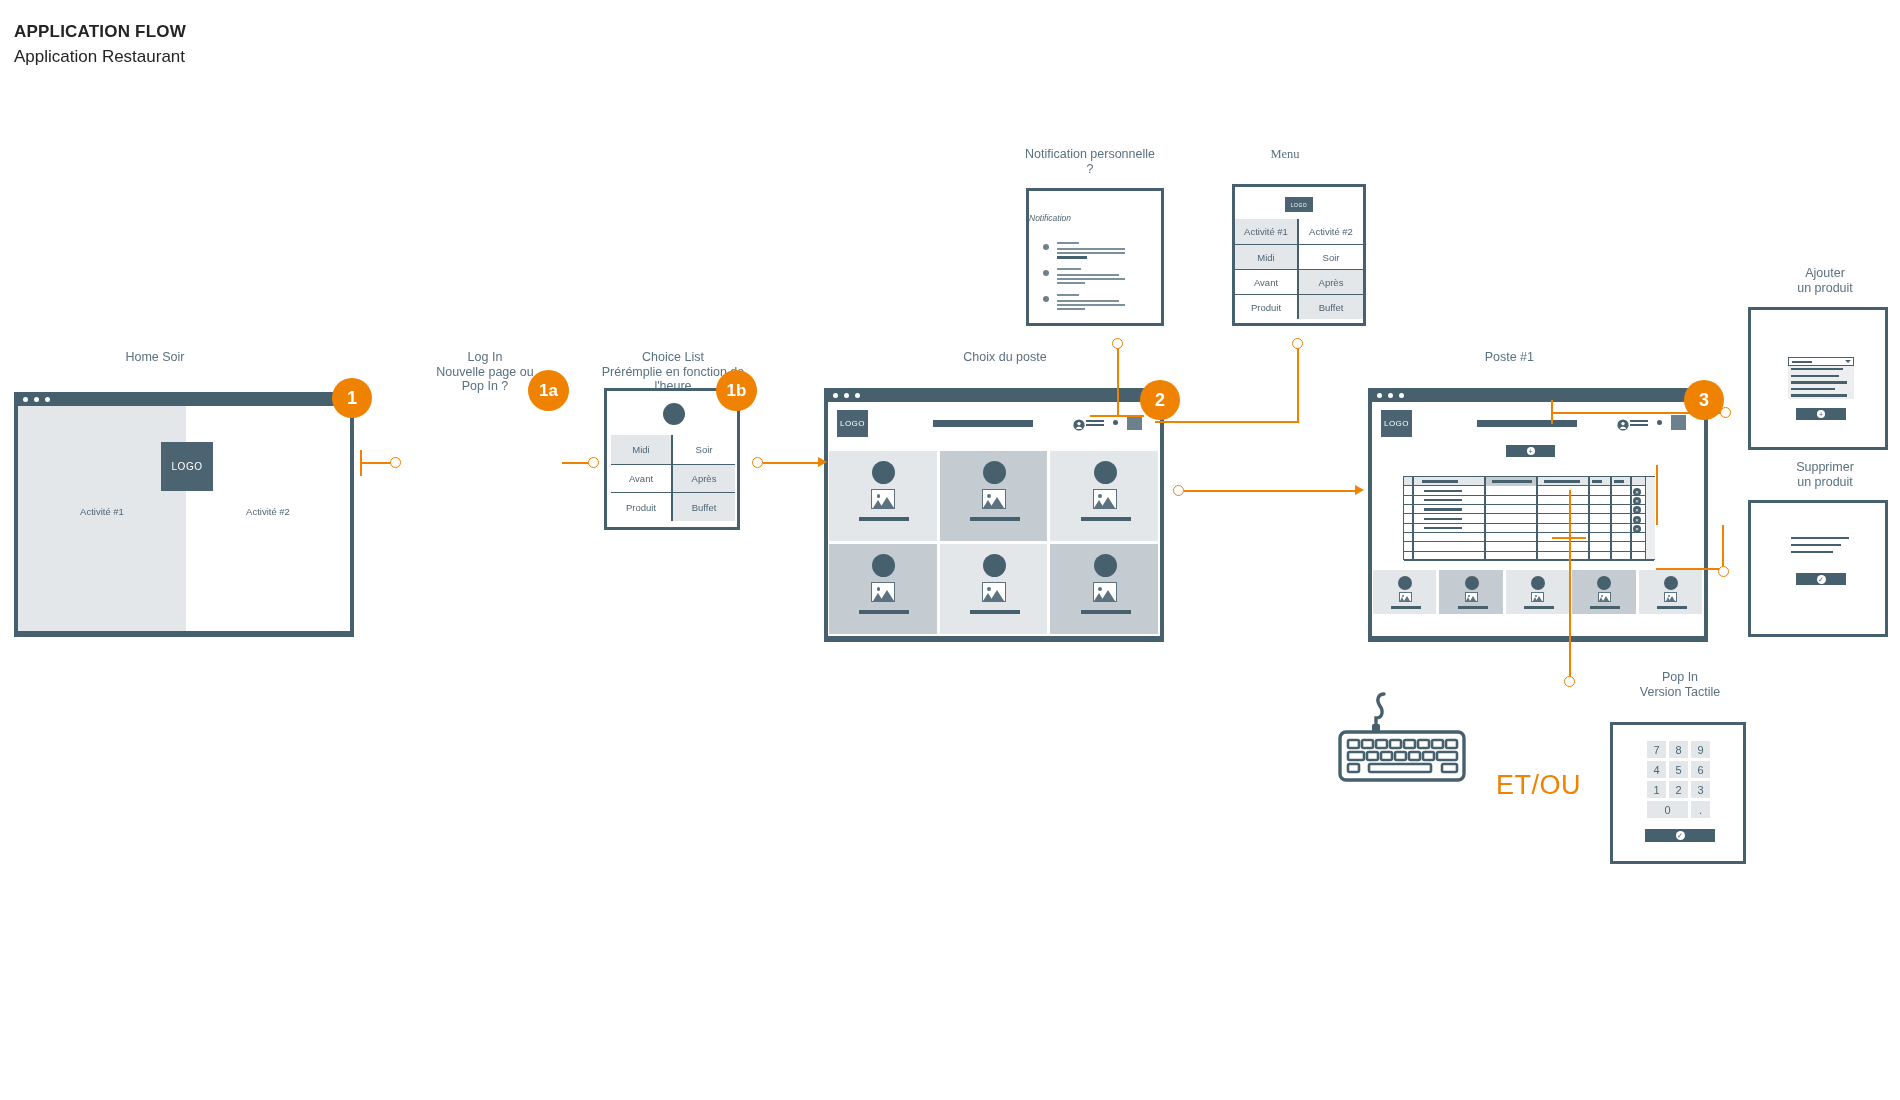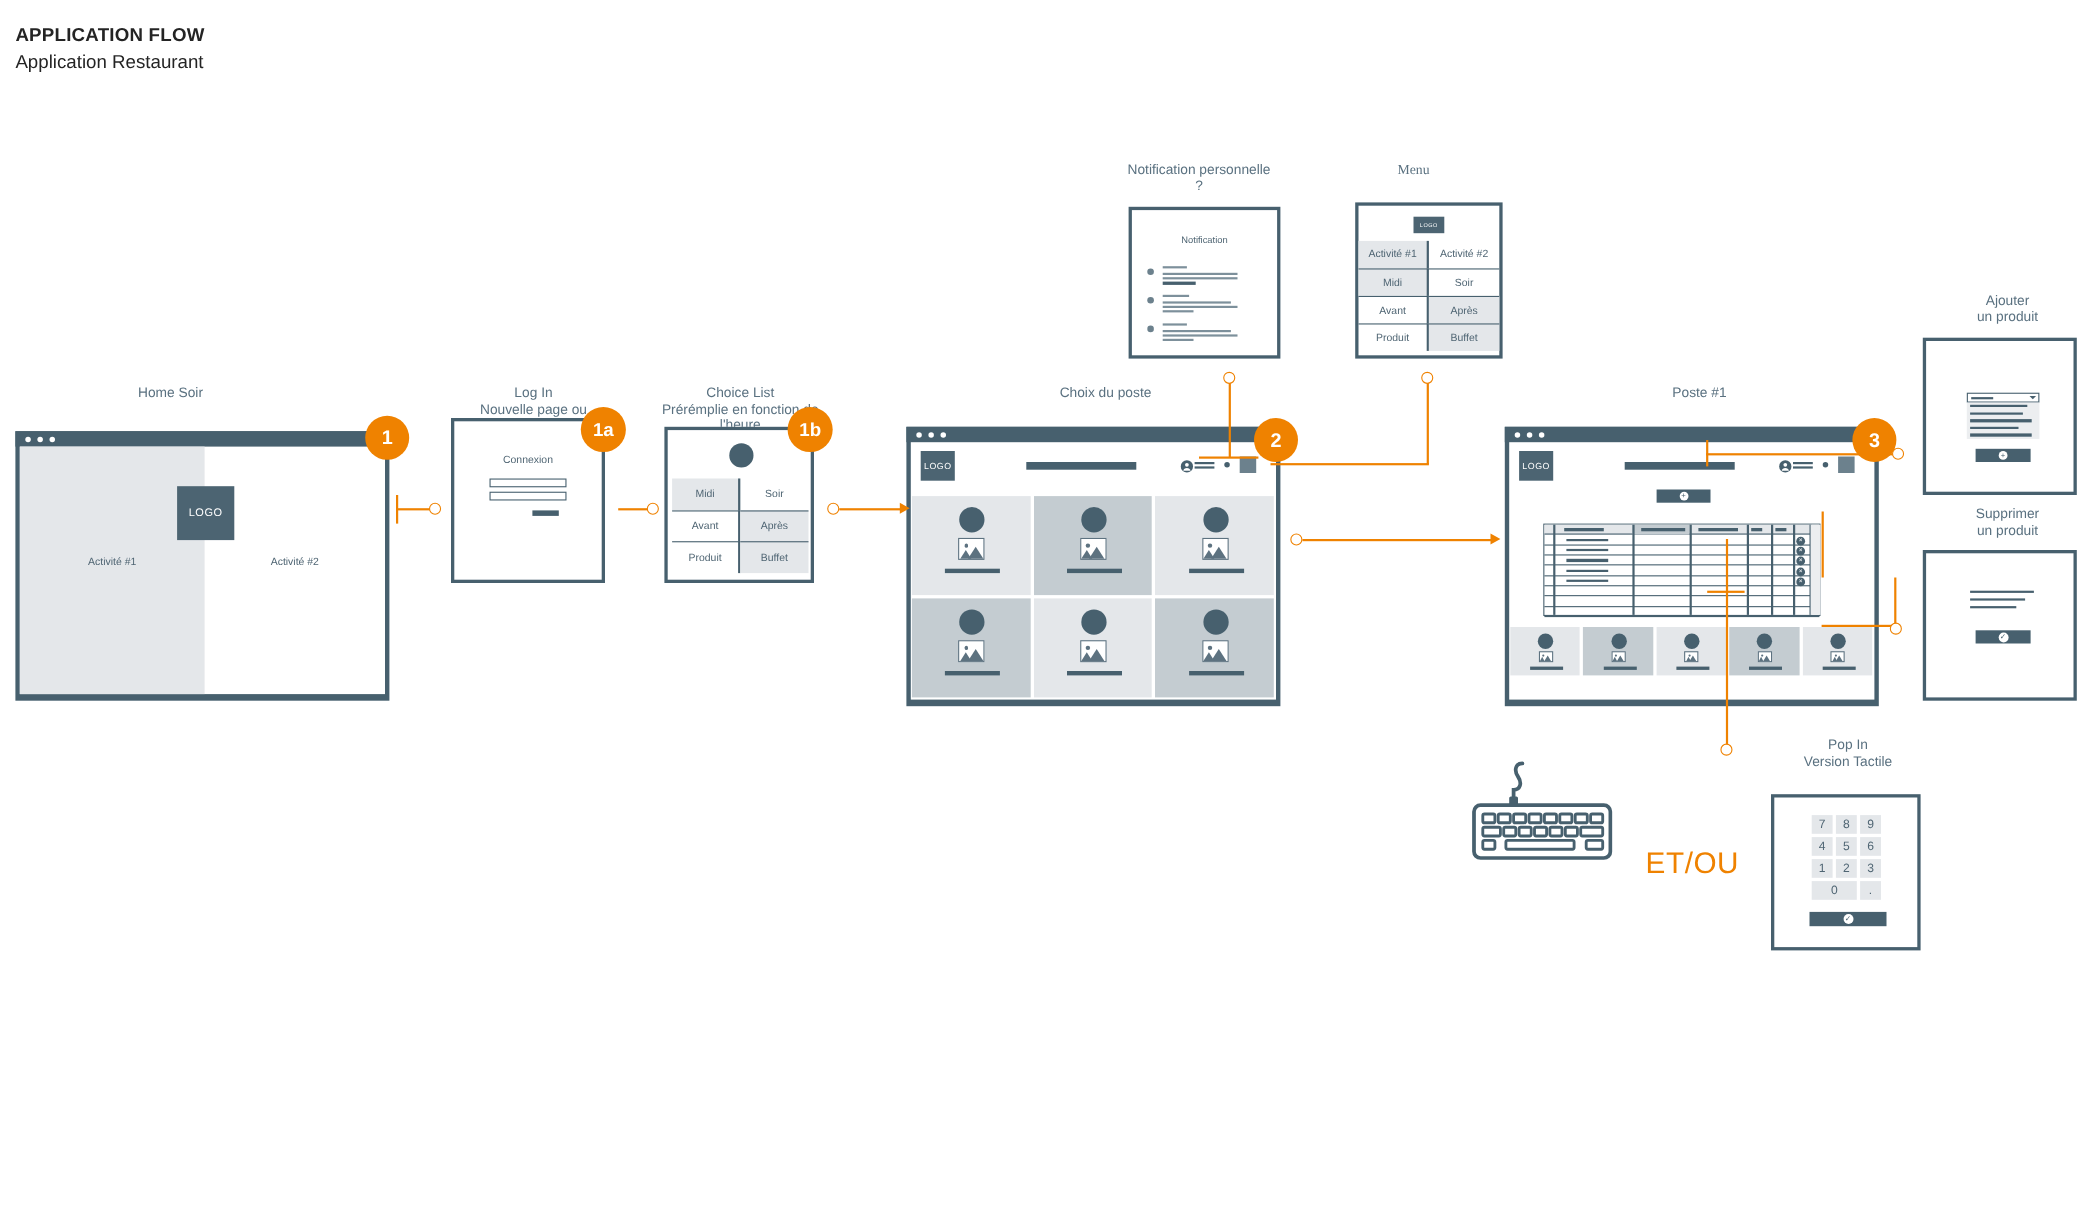--- a/index.html
+++ b/index.html
@@ -150,26 +150,20 @@
   <div class="badge" style="left:332px; top:378px; width:40px; height:40px; font-size:18px;">1</div>
 
   <div class="oline-v" style="left:360px; top:450px; height:26px;"></div>
   <div class="oline-h" style="left:360px; top:462px; width:32px;"></div>
   <div class="ocirc" style="left:390px; top:457px;"></div>
 
   <div class="caption" style="left:415px; top:350px; width:140px;">Log In
 Nouvelle page ou
 Pop In ?</div>
 
-  <div class="card" style="left:410px; top:380px; width:140px; height:150px;">
-    <div style="position:absolute; left:0; top:30px; width:100%; text-align:center; font-size:9.5px; color:#4f6573;">Connexion</div>
-    <div style="position:absolute; left:32px; top:52px; width:70px; height:8px; border:1.4px solid #47606e;"></div>
-    <div style="position:absolute; left:32px; top:64px; width:70px; height:8px; border:1.4px solid #47606e;"></div>
-    <div class="bar-dk" style="left:71px; top:81px; width:24px; height:5px;"></div>
-  </div>
   <div class="badge" style="left:528px; top:370px; width:41px; height:41px; font-size:17px;">1a</div>
 
   <div class="oline-v" style="left:563px; top:448px; height:0px;"></div>
   <div class="oline-h" style="left:562px; top:462px; width:28px;"></div>
   <div class="ocirc" style="left:588px; top:457px;"></div>
 
   <div class="caption" style="left:598px; top:350px; width:150px;">Choice List
 Prérémplie en fonction de
 l'heure</div>
 
@@ -198,21 +192,21 @@
   </div>
   <div class="badge" style="left:716px; top:370px; width:41px; height:41px; font-size:17px;">1b</div>
 
   <div class="ocirc" style="left:752px; top:457px;"></div>
   <div class="oline-h" style="left:763px; top:462px; width:58px;"></div>
   <div class="oarrow" style="left:818px; top:457px;"></div>
 
   <div class="caption" style="left:1020px; top:147px; width:140px;text-align:center;">Notification personnelle ?</div>
 
   <div class="card" style="left:1026px; top:188px; width:138px; height:138px;">
-    <div style="position:absolute; left:0; top:22px; width:100%; text-align:center; font-size:8.5px; color:#4f6573;">Notification</div>
+    <div style="position:absolute; left:0; top:22px; width:100%; font-size:8.5px; color:#4f6573;font-style:italic;">Notification</div>
     <div id="notif-items" style="position:absolute; left:14px; top:48px; width:110px;">
         <div style="position: relative; height: 26px;">
           <div class="bullet" style="left: 0px; top: 5px;"></div>
           <div style="position: absolute; left: 14px; top: 3px; width: 22px; height: 1.5px; background: rgb(125, 144, 155);"></div>
           <div style="position: absolute; left: 14px; top: 9px; width: 68px; height: 1.5px; background: rgb(125, 144, 155);"></div>
           <div style="position: absolute; left: 14px; top: 13px; width: 68px; height: 1.5px; background: rgb(125, 144, 155);"></div>
           <div style="position: absolute; left: 14px; top: 17px; width: 30px; height: 3.2px; background: rgb(71, 96, 110);"></div>
         </div>
         <div style="position: relative; height: 26px;">
           <div class="bullet" style="left: 0px; top: 5px;"></div>
@@ -351,21 +345,21 @@
           </div>
         </div>
     </div>
   </div>
   <div class="badge" style="left:1140px; top:380px; width:40px; height:40px; font-size:18px;">2</div>
 
   <div class="ocirc" style="left:1173px; top:485px;"></div>
   <div class="oline-h" style="left:1184px; top:490px; width:174px;"></div>
   <div class="oarrow" style="left:1355px; top:485px;"></div>
 
-  <div class="caption" style="left:1490px; top:350px; width:110px;">Poste #1</div>
+  <div class="caption" style="left:1424px; top:350px; width:110px;text-align:right;">Poste #1</div>
 
   <div class="win" style="left:1368px; top:388px; width:340px; height:254px;">
     <div class="bar"></div>
     <div class="dot" style="left:9px;"></div>
     <div class="dot" style="left:20px;"></div>
     <div class="dot" style="left:31px;"></div>
     <div class="body" style="width:332px; height:234px;">
       <div class="logo-box" style="left:9px; top:8px; width:31px; height:27px; font-size:8px;">LOGO</div>
       <div class="bar-dk" style="left:105px; top:18px; width:100px; height:7px;"></div>
       <div class="usericon" style="left:245px; top:15px;">

